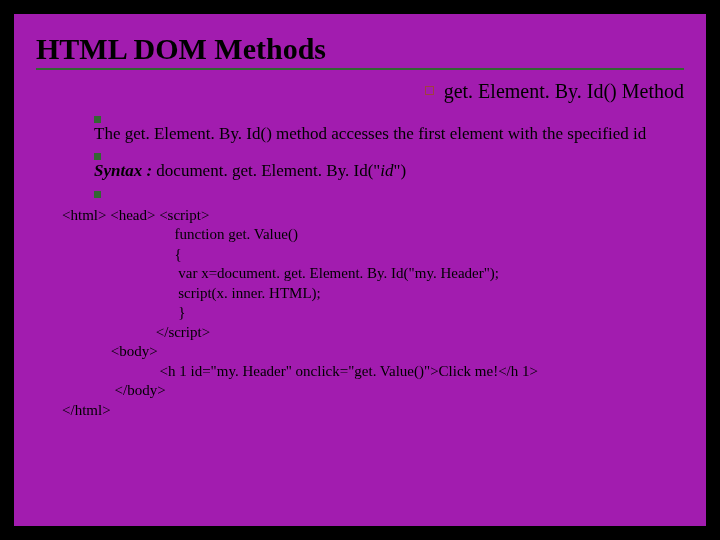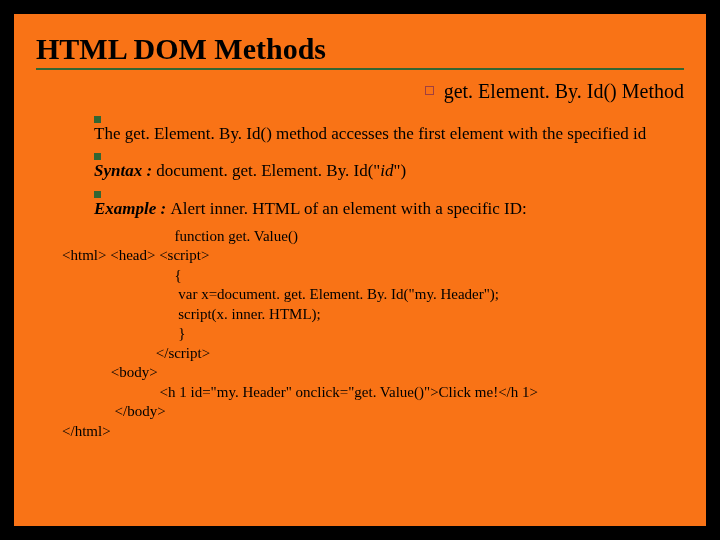--- a/index.html
+++ b/index.html
@@ -10,21 +10,21 @@
     background: #000;
     font-family: "Times New Roman", Times, serif;
     overflow: hidden;
   }
   .slide {
     position: absolute;
     top: 14px;
     left: 14px;
     width: 692px;
     height: 512px;
-    background: #f97316;
+    background: #a21caf;
     box-sizing: border-box;
     padding: 18px 22px 12px 22px;
   }
   .title {
     font-size: 30px;
     font-weight: bold;
     color: #000;
     margin: 0 0 2px 0;
   }
   .rule {
@@ -109,31 +109,28 @@
 
       <div class="lvl2-row">
         <span class="bullet-solid"></span>
         <span class="lvl2-text">
           <span class="bold italic">Syntax : </span><span>document. get. Element. By. Id("</span><span class="italic">id</span><span>")</span>
         </span>
       </div>
 
       <div class="lvl2-row">
         <span class="bullet-solid"></span>
-        <span class="lvl2-text">
-          <span class="bold italic">Example : </span><span>Alert inner. HTML of an element with a specific ID:</span>
-        </span>
       </div>
 
     </div>
   </div>
 
   <div class="code-block">
+    <div class="code-line">&lt;html&gt; &lt;head&gt; &lt;script&gt;</div>
     <div class="code-line">                              function get. Value()</div>
-    <div class="code-line">&lt;html&gt; &lt;head&gt; &lt;script&gt;</div>
     <div class="code-line">                              {</div>
     <div class="code-line">                               var x=document. get. Element. By. Id("my. Header");</div>
     <div class="code-line">                               script(x. inner. HTML);</div>
     <div class="code-line">                               }</div>
     <div class="code-line">                         &lt;/script&gt;</div>
     <div class="code-line">             &lt;body&gt;</div>
     <div class="code-line">                          &lt;h 1 id="my. Header" onclick="get. Value()"&gt;Click me!&lt;/h 1&gt;</div>
     <div class="code-line">              &lt;/body&gt;</div>
     <div class="code-line">&lt;/html&gt;</div>
   </div>

